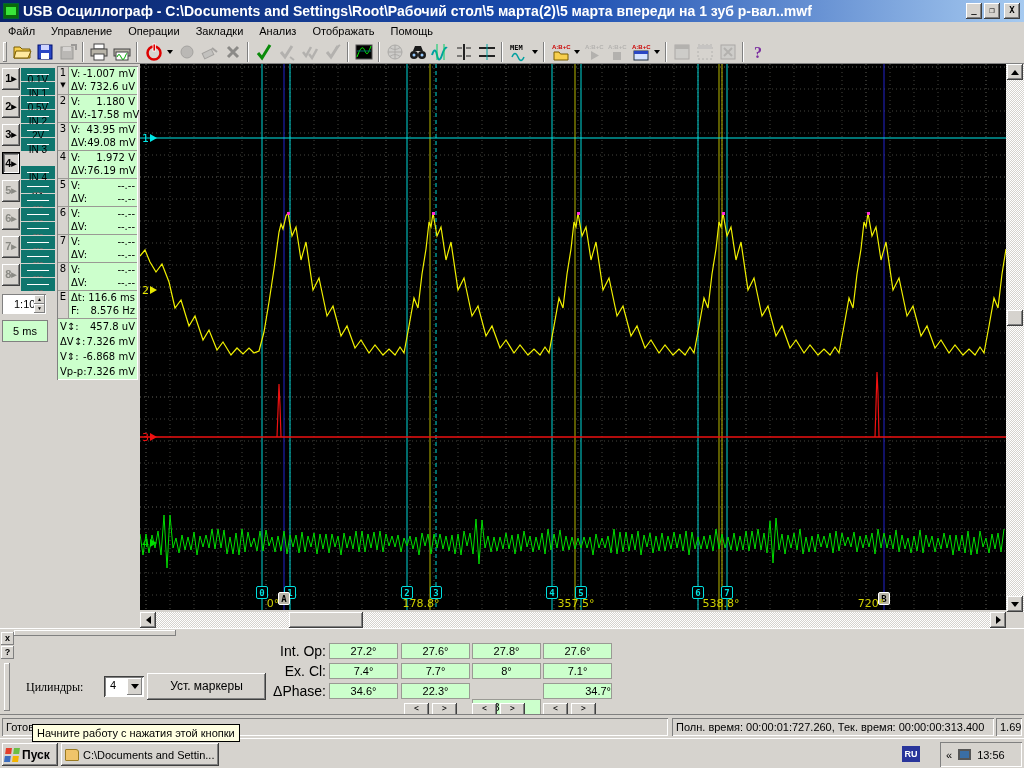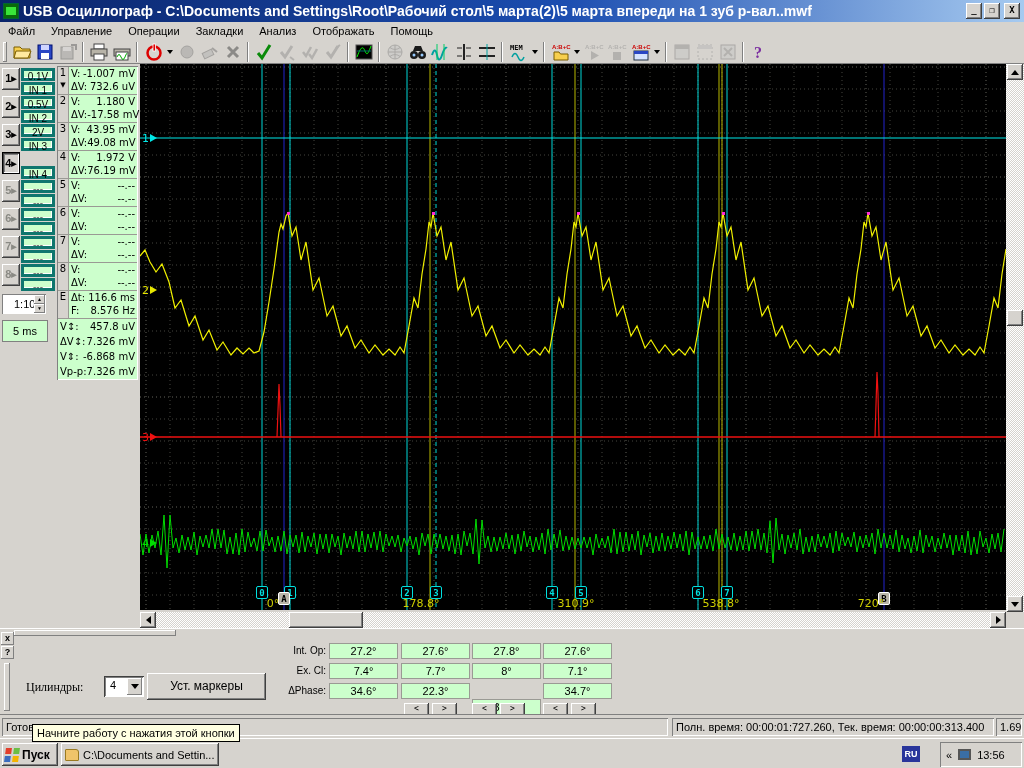--- a/index.html
+++ b/index.html
@@ -38,21 +38,21 @@
   .tbr-sep { width:2px; height:20px; margin:0 3px; box-shadow: inset 1px 0 #808080, inset -1px 0 #ffffff; }
   .dd-arrow { width:0; height:0; border-left:3px solid transparent; border-right:3px solid transparent; border-top:4px solid #000; margin-left:3px; }
   .disabled-ico { opacity:.45; filter:grayscale(1); }
 
   
   #left-panel { left:0; top:64px; width:140px; height:564px; background:#d6d3ce; }
   .chan-btn { position:absolute; left:2px; width:18px; height:22px; text-align:center; line-height:21px; font-weight:bold; font-size:11px; }
   .chan-btn .tri { font-size:7px; vertical-align:1px; }
   .chan-btn.pressed { box-shadow: inset 1px 1px #404040, inset -1px -1px #ffffff, inset 2px 2px #808080; border:1px solid #000; }
   .chan-btn.off { color:#8a8a84; }
-  .chan-field { position:absolute; left:21px; width:34px; height:13px; background:#ccffcc; border:3px solid #0f766e; box-shadow:inset -1px -1px #fff; text-align:center; line-height:11px; font-size:10px; }
+  .chan-field { position:absolute; left:21px; width:34px; height:13px; background:#ccffcc; border:6px solid #0f766e; box-shadow:inset -1px -1px #fff; text-align:center; line-height:11px; font-size:10px; }
   .chan-field.off { color:#6a6a66; }
   #meas-panel { position:absolute; left:57px; top:2px; width:81px; height:314px; background:#ccffcc; box-shadow: inset 1px 1px #808080, inset -1px -1px #ffffff; font-family:"DejaVu Sans",sans-serif; }
   .meas-row { position:absolute; left:1px; right:1px; height:28px; border-bottom:1px solid #9a9a94; }
   .meas-num { position:absolute; left:0; top:0; width:11px; height:100%; background:#d6d3ce; border-right:1px solid #9a9a94; font-size:10px; text-align:center; }
   .meas-lines { position:absolute; left:12px; right:1px; top:0; }
   .meas-line { display:flex; justify-content:space-between; font-size:10px; line-height:13px; padding:0 1px; white-space:nowrap; }
   .meas-line .lb { font-size:10px; }
   #stats-block { position:absolute; left:1px; right:1px; top:253px; }
   .stat-line { display:flex; justify-content:space-between; font-size:10px; line-height:15px; padding:0 2px; font-family:"DejaVu Sans",sans-serif; }
   #ratio-box { position:absolute; left:2px; top:230px; width:44px; height:20px; background:#fff; box-shadow:inset 1px 1px #808080, inset -1px -1px #fff; line-height:20px; padding-left:12px; }
@@ -78,21 +78,21 @@
   
   #bottom-panel { left:0; top:628px; width:1024px; height:86px; background:#d6d3ce; border-top:1px solid #ffffff; }
   #bp-tab { position:absolute; left:14px; top:1px; width:162px; height:6px; }
   .mini-btn { position:absolute; left:1px; width:13px; height:13px; font-size:9px; font-weight:bold; text-align:center; line-height:12px; }
   #bp-strip { position:absolute; left:4px; top:34px; width:6px; height:48px; }
   #cyl-label { position:absolute; left:26px; top:51px; font-size:12px; font-family:"Liberation Serif",serif; }
   #cyl-combo { position:absolute; left:104px; top:47px; width:40px; height:21px; background:#fff; box-shadow:inset 1px 1px #404040, inset -1px -1px #fff, inset 2px 2px #808080; }
   #cyl-value { position:absolute; left:6px; top:3px; }
   #cyl-dd { position:absolute; right:2px; top:2px; width:15px; height:17px; display:flex; align-items:center; justify-content:center; }
   #set-markers-btn { position:absolute; left:147px; top:44px; width:119px; height:27px; text-align:center; line-height:26px; font-size:12px; }
-  .tbl-label { position:absolute; left:272px; width:54px; height:16px; text-align:right; line-height:16px; font-size:10px; }
+  .tbl-label { position:absolute; left:272px; width:54px; height:16px; text-align:right; line-height:16px; font-size:14px; }
   .tbl-cell { position:absolute; width:69px; height:16px; background:#ccffcc; border:1px solid #9a9a94; text-align:center; line-height:14px; font-size:11px; }
   .nav-btn { position:absolute; top:74px; width:25px; height:13px; font-size:8px; text-align:center; line-height:12px; font-family:"DejaVu Sans Mono",monospace; }
 
   
   #statusbar { left:0; top:714px; width:1024px; height:24px; background:#d6d3ce; border-top:1px solid #808080; }
   .status-cell { position:absolute; top:3px; height:18px; box-shadow:inset 1px 1px #808080, inset -1px -1px #ffffff; line-height:18px; padding:0 4px; white-space:nowrap; overflow:hidden; }
 
   
   #taskbar { left:0; top:738px; width:1024px; height:30px; background:#d6d3ce; border-top:1px solid #ffffff; }
   #start-btn { position:absolute; left:2px; top:4px; width:56px; height:23px; display:flex; align-items:center; padding-left:3px; font-weight:bold; font-size:12px; }
@@ -605,21 +605,21 @@
       <div class="flag cyan" style="left: 261px;">2</div>
       <div class="flag cyan" style="left: 290px;">3</div>
       <div class="flag cyan" style="left: 406px;">4</div>
       <div class="flag cyan" style="left: 435px;">5</div>
       <div class="flag cyan" style="left: 552px;">6</div>
       <div class="flag cyan" style="left: 581px;">7</div>
       <div class="flag gray" style="left: 138px;">A</div>
       <div class="flag gray" style="left: 738px;">B</div>
       <div class="deg-label" style="left: 133px;">0°</div>
       <div class="deg-label" style="left: 281px;">178.8°</div>
-      <div class="deg-label" style="left: 436px;">310.9°</div>
+      <div class="deg-label" style="left: 436px;">357.5°</div>
       <div class="deg-label" style="left: 581px;">538.8°</div>
       <div class="deg-label" style="left: 731px;">720°</div>
     </div>
 </div>
 
 <div class="abs sb-track" style="left:1006px;top:64px;width:18px;height:548px">
   <div class="sb-btn raised" style="left:1px;top:0">
       <i class="arrow-up"></i>
     </div>
   <div class="raised" style="position:absolute;left:1px;top:246px;width:16px;height:16px"></div>
@@ -659,21 +659,21 @@
       <div class="tbl-cell" style="left: 543px; top: 14px;">27.6°</div>
       <div class="tbl-label" style="top: 34px;">Ex. Cl:</div>
       <div class="tbl-cell" style="left: 329px; top: 34px;">7.4°</div>
       <div class="tbl-cell" style="left: 401px; top: 34px;">7.7°</div>
       <div class="tbl-cell" style="left: 472px; top: 34px;">8°</div>
       <div class="tbl-cell" style="left: 543px; top: 34px;">7.1°</div>
       <div class="tbl-label" style="top: 54px;">ΔPhase:</div>
       <div class="tbl-cell" style="left: 329px; top: 54px;">34.6°</div>
       <div class="tbl-cell" style="left: 401px; top: 54px;">22.3°</div>
       <div class="tbl-cell" style="left: 472px; top: 70px;">35.8°</div>
-      <div class="tbl-cell" style="left: 543px; top: 54px;">34.7°</div>
+      <div class="tbl-cell" style="left: 543px; top: 54px; text-align: right;">34.7°</div>
       <div class="nav-btn raised" style="left: 404px;">&lt;</div>
       <div class="nav-btn raised" style="left: 432px;">&gt;</div>
       <div class="nav-btn raised" style="left: 472px;">&lt;</div>
       <div class="nav-btn raised" style="left: 500px;">&gt;</div>
       <div class="nav-btn raised" style="left: 543px;">&lt;</div>
       <div class="nav-btn raised" style="left: 571px;">&gt;</div>
     </div>
 </div>
 
 <div id="statusbar" class="abs">

